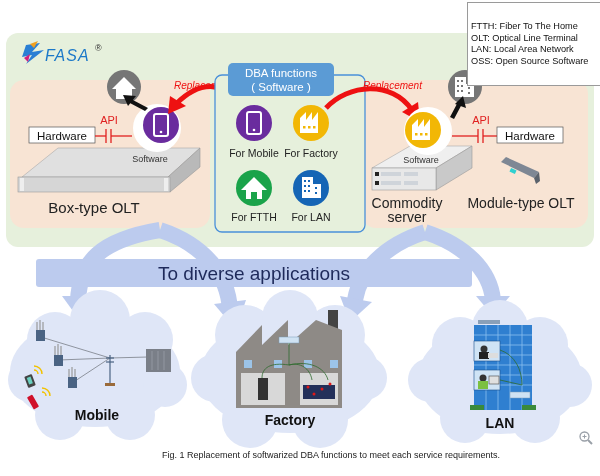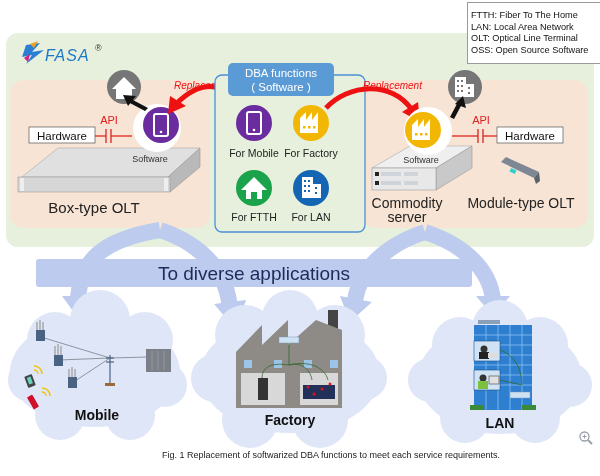--- a/index.html
+++ b/index.html
@@ -1,18 +1,18 @@
 <!DOCTYPE html>
 <html><head>
 <meta charset="utf-8">
 <style>
   html,body{margin:0;padding:0;background:#ffffff;}
   body{width:600px;height:476px;position:relative;overflow:hidden;font-family:"Liberation Sans",sans-serif;}
   #stage{position:absolute;left:0;top:0;width:600px;height:476px;}
-  .legend{position:absolute;left:467px;top:2px;width:126px;border:1px solid #9a9a9a;background:#fff;padding:7px 3px;font-size:9.2px;line-height:11.5px;color:#111;z-index:5;}
+  .legend{position:absolute;left:467px;top:2px;width:126px;border:1px solid #9a9a9a;background:#fff;padding:18px 3px;font-size:9.2px;line-height:11.5px;color:#111;z-index:5;}
   .legend div{white-space:nowrap;}
   .caption{position:absolute;left:0;top:450px;width:600px;text-align:center;font-size:9px;color:#222;margin-left:31px;}
   .svg-text{font-family:"Liberation Sans",sans-serif;}
   .zoom-btn{position:absolute;left:578px;top:430px;width:16px;height:16px;cursor:pointer;}
 </style>
 </head>
 <body>
 
 <div id="stage">
 <svg width="600" height="476" viewBox="0 0 600 476" xmlns="http://www.w3.org/2000/svg">
@@ -349,22 +349,22 @@
     <rect x="510" y="392" width="20" height="6" fill="#cfe2f3" stroke="#7a9ab8" stroke-width="0.5"></rect>
     <rect x="470" y="405" width="14" height="5" fill="#3a8a3a"></rect>
     <rect x="522" y="405" width="14" height="5" fill="#3a8a3a"></rect>
   </g>
   <text class="svg-text" x="500" y="428" text-anchor="middle" font-size="14" font-weight="bold" fill="#111">LAN</text>
 </svg>
 </div>
 
 <div class="legend">
   <div>FTTH: Fiber To The Home</div>
+  <div>OLT: Optical Line Terminal</div>
   <div>LAN: Local Area Network</div>
-  <div>OLT: Optical Line Terminal</div>
   <div>OSS: Open Source Software</div>
 </div>
 
 <div class="zoom-btn">
   <svg width="16" height="16" viewBox="0 0 16 16">
     <circle cx="6.5" cy="6.5" r="4.5" fill="none" stroke="#9aa0a8" stroke-width="1.3"></circle>
     <line x1="10" y1="10" x2="14" y2="14" stroke="#9aa0a8" stroke-width="2"></line>
     <line x1="4.5" y1="6.5" x2="8.5" y2="6.5" stroke="#9aa0a8" stroke-width="1"></line>
     <line x1="6.5" y1="4.5" x2="6.5" y2="8.5" stroke="#9aa0a8" stroke-width="1"></line>
   </svg>

